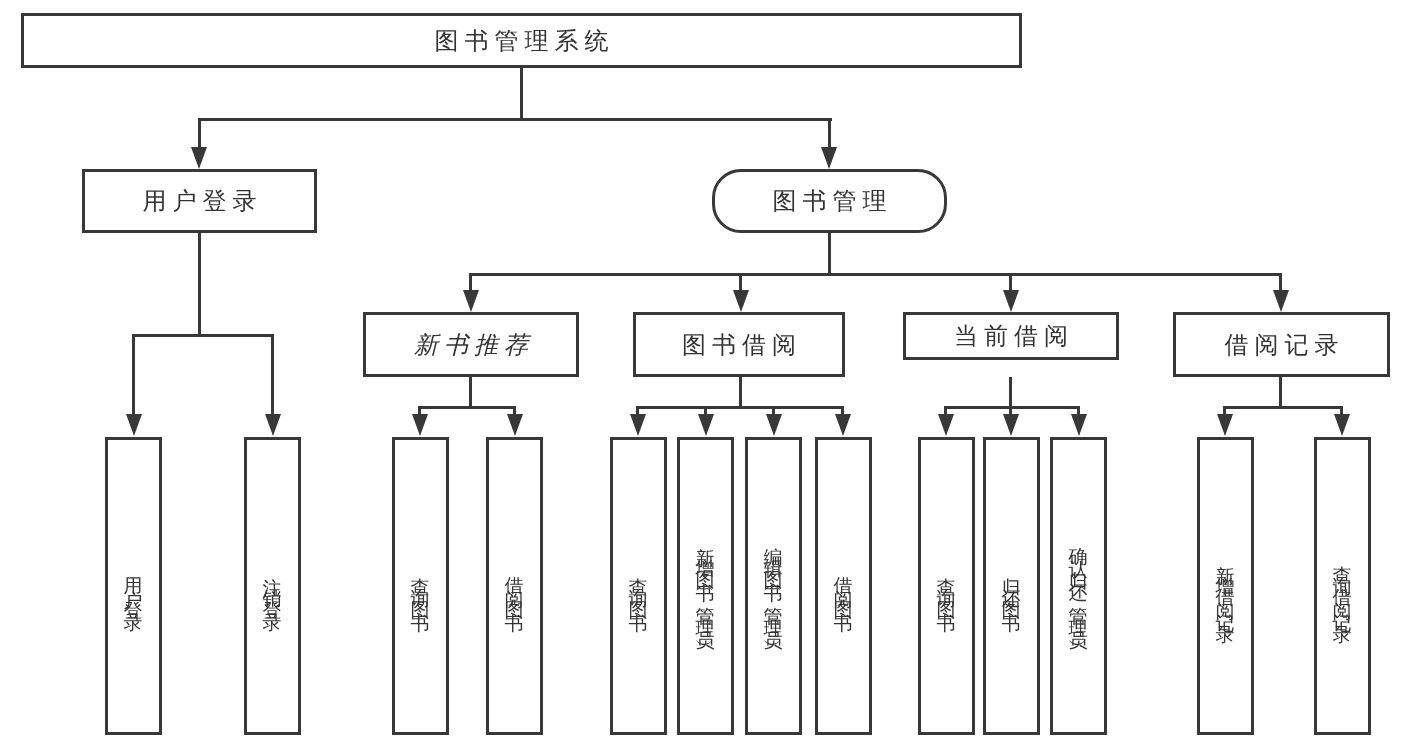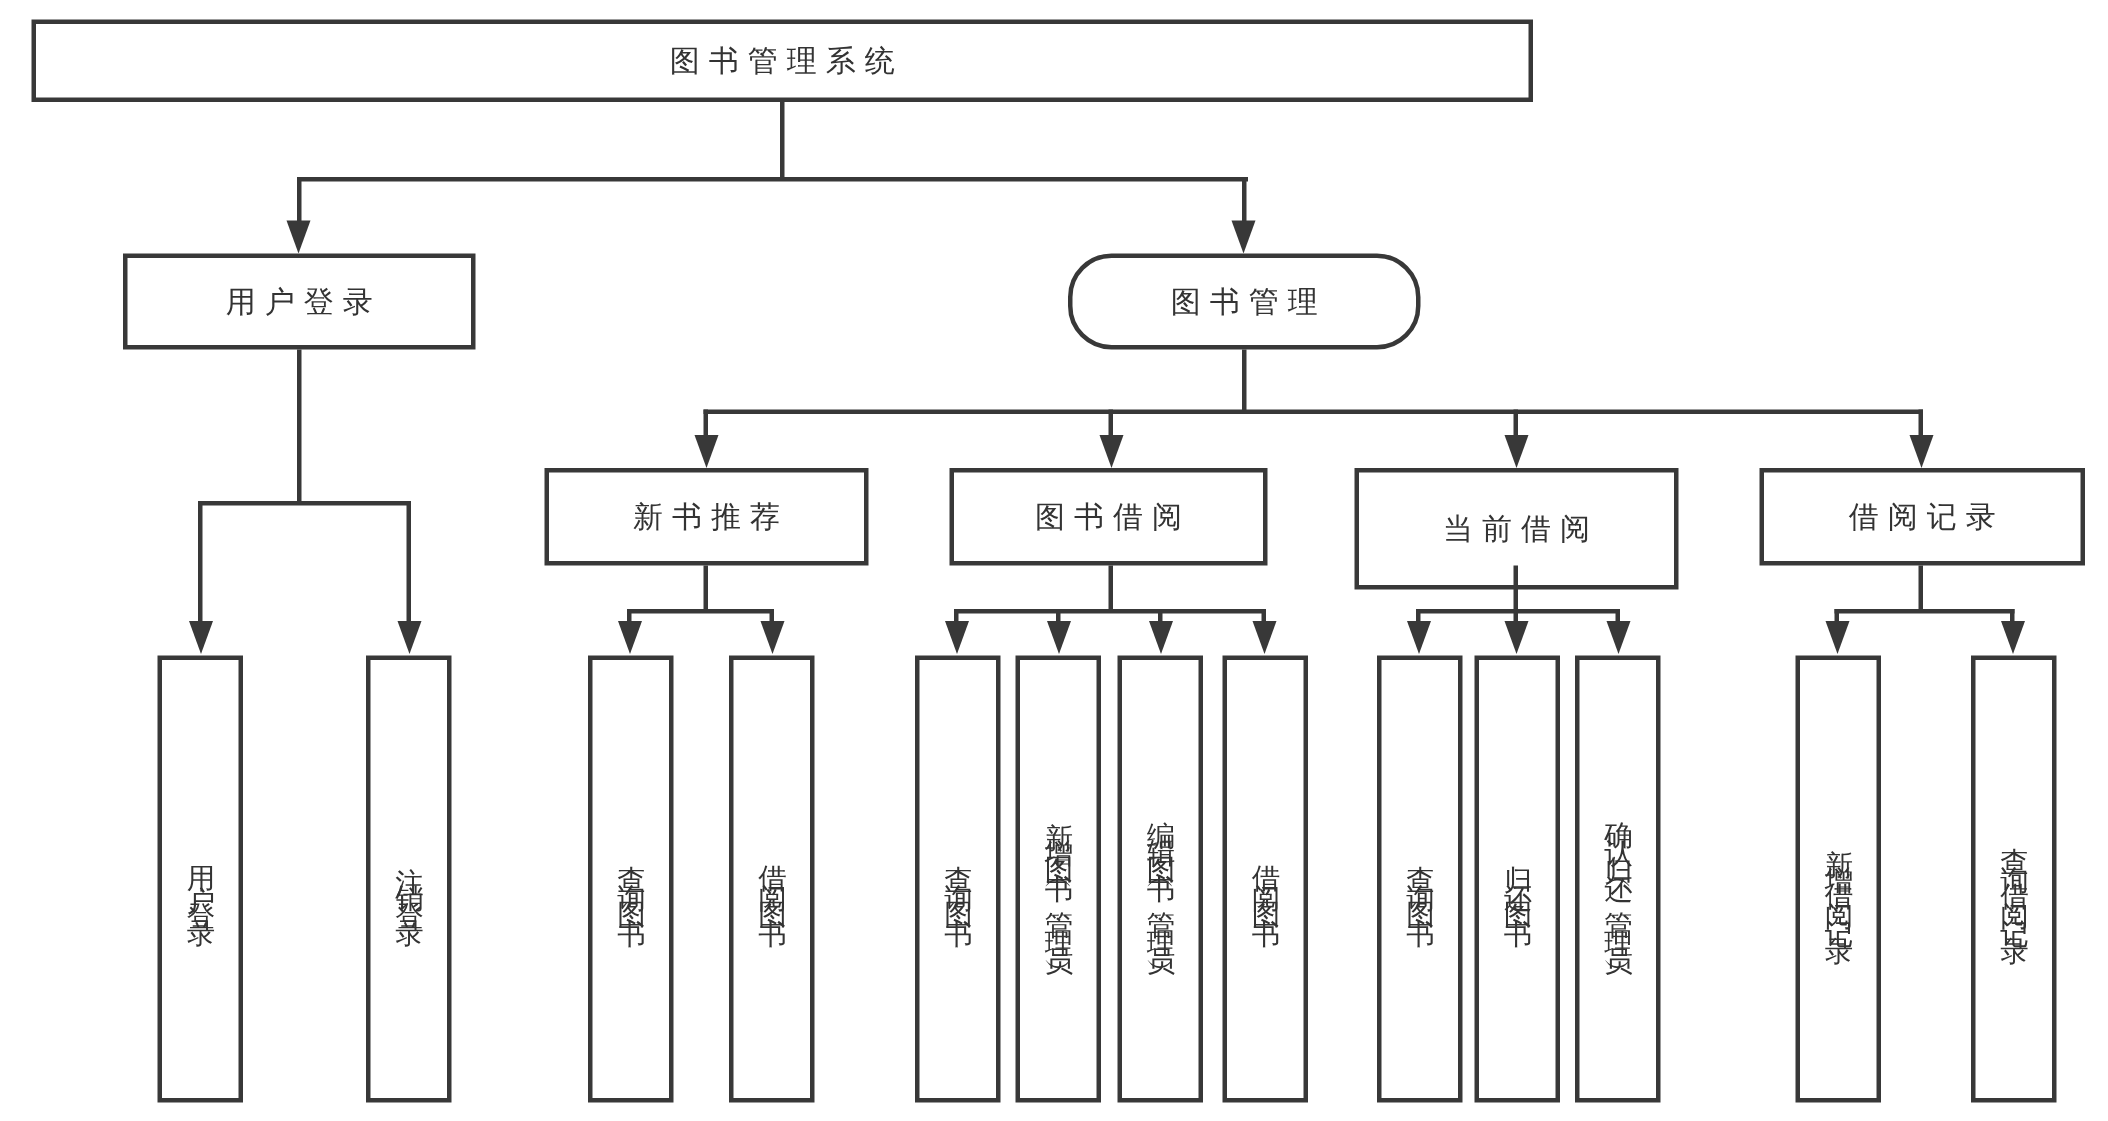--- a/index.html
+++ b/index.html
@@ -18,21 +18,21 @@
   }
   .node{
     position:absolute;
     background:#fff;
     border:3px solid var(--line);
     box-sizing:border-box;
     display:flex;align-items:center;justify-content:center;
   }
   .node .lbl{
     color:var(--text);
-    font-size:20px;
+    font-size:24px;
     letter-spacing:6px;
     text-indent:6px;
     white-space:nowrap;
   }
   .vnode{
     position:absolute;
     background:#fff;
     border:3px solid var(--line);
     box-sizing:border-box;
     width:57px;height:298px;top:437px;
@@ -109,27 +109,27 @@
   <div class="hline" style="left:469px;top:273px;width:813px;"></div>
   <div class="vline" style="left:469px;top:273px;height:18px;"></div>
   <div class="tri" style="left:463px;top:290px;"></div>
   <div class="vline" style="left:739px;top:273px;height:18px;"></div>
   <div class="tri" style="left:733px;top:290px;"></div>
   <div class="vline" style="left:1009px;top:273px;height:18px;"></div>
   <div class="tri" style="left:1003px;top:290px;"></div>
   <div class="vline" style="left:1279px;top:273px;height:18px;"></div>
   <div class="tri" style="left:1273px;top:290px;"></div>
 
-  <div class="node" style="left:363px;top:312px;width:216px;height:65px;">
+  <div class="node" style="left:363px;top:312px;width:216px;height:65px;font-style:italic;">
     <span class="lbl">新书推荐</span>
   </div>
   <div class="node" style="left:633px;top:312px;width:212px;height:65px;">
     <span class="lbl">图书借阅</span>
   </div>
-  <div class="node" style="left:903px;top:312px;width:216px;height:81px;">
+  <div class="node" style="left:903px;top:312px;width:216px;height:48px;">
     <span class="lbl">当前借阅</span>
   </div>
   <div class="node" style="left:1173px;top:312px;width:217px;height:65px;">
     <span class="lbl">借阅记录</span>
   </div>
 
   <div class="vline" style="left:469px;top:377px;height:30px;"></div>
   <div class="hline" style="left:418px;top:406px;width:98px;"></div>
   <div class="vline" style="left:418px;top:406px;height:10px;"></div>
   <div class="tri" style="left:412px;top:414px;"></div>

